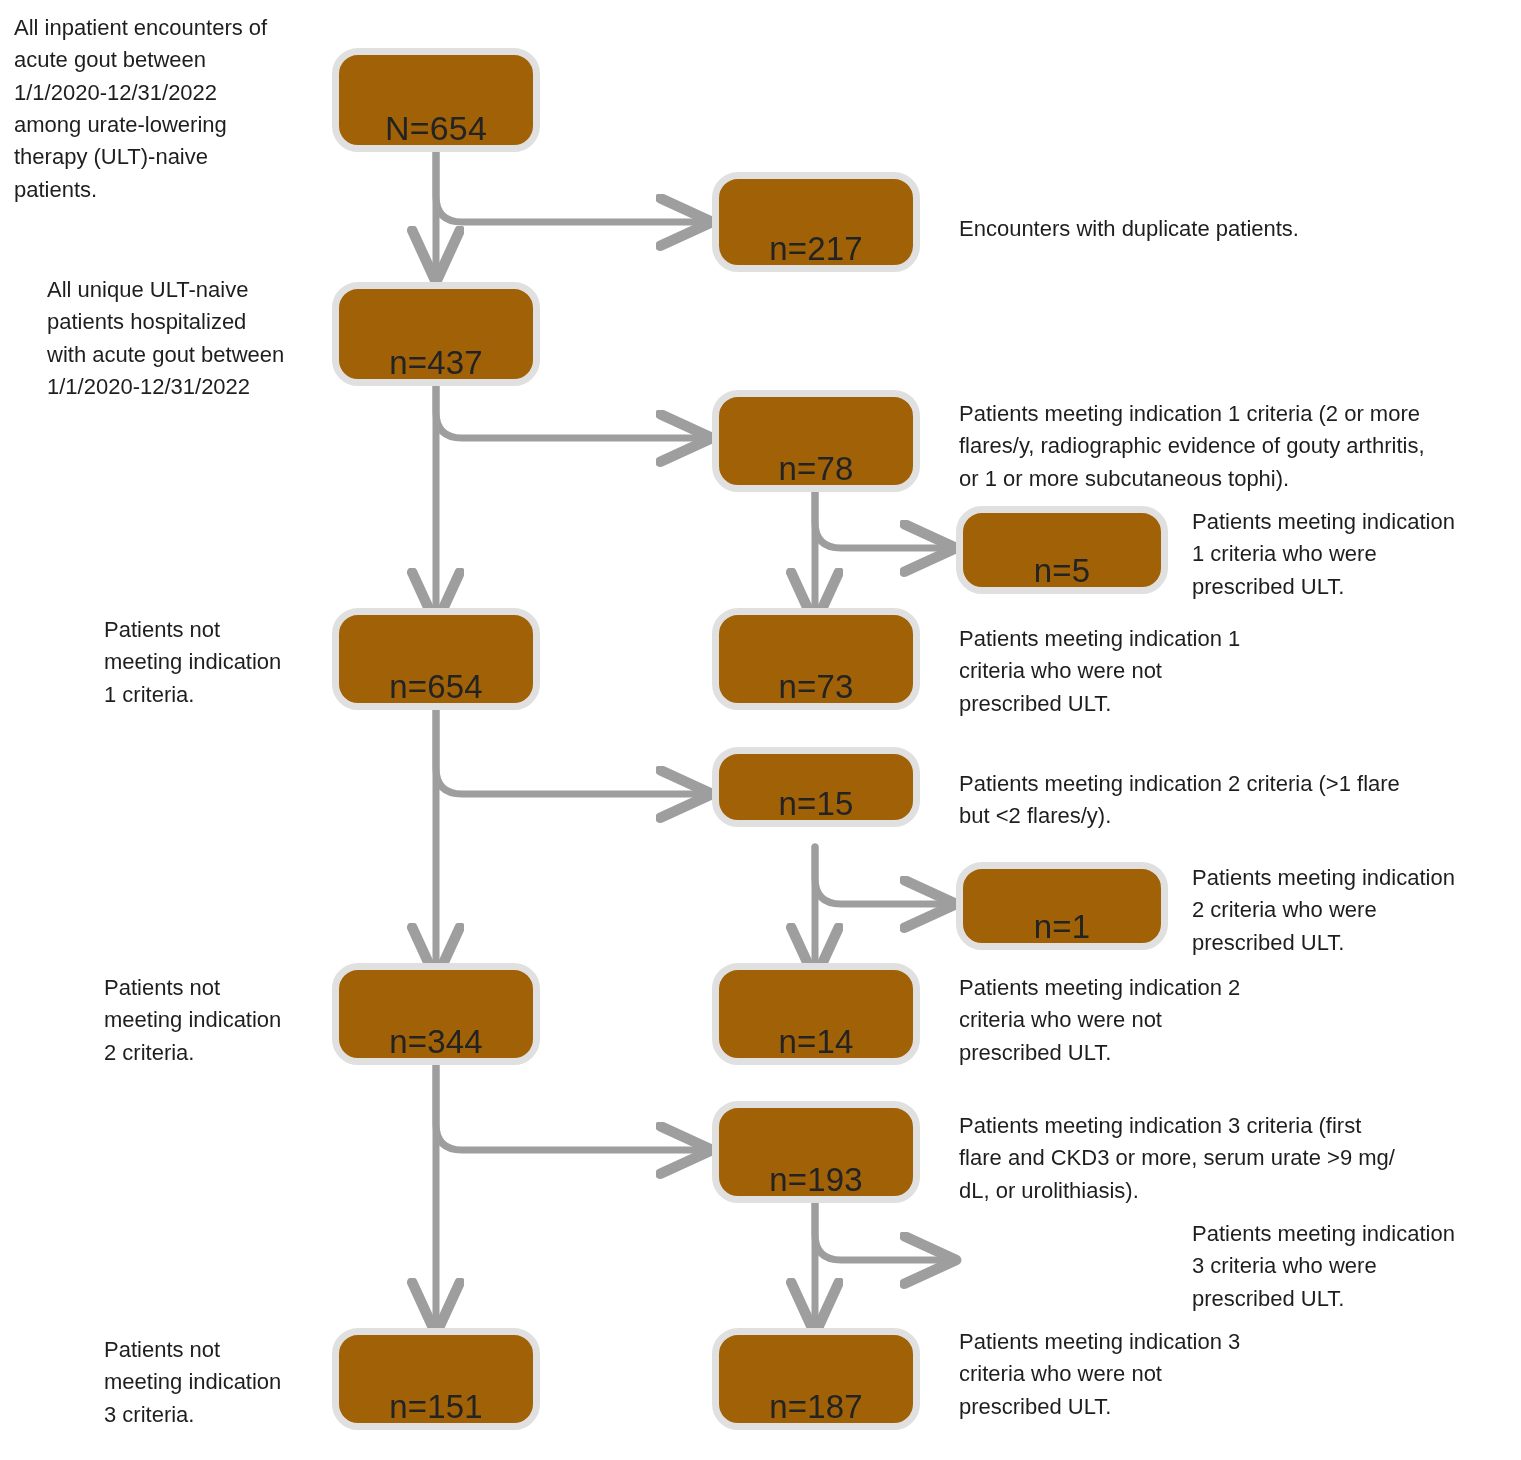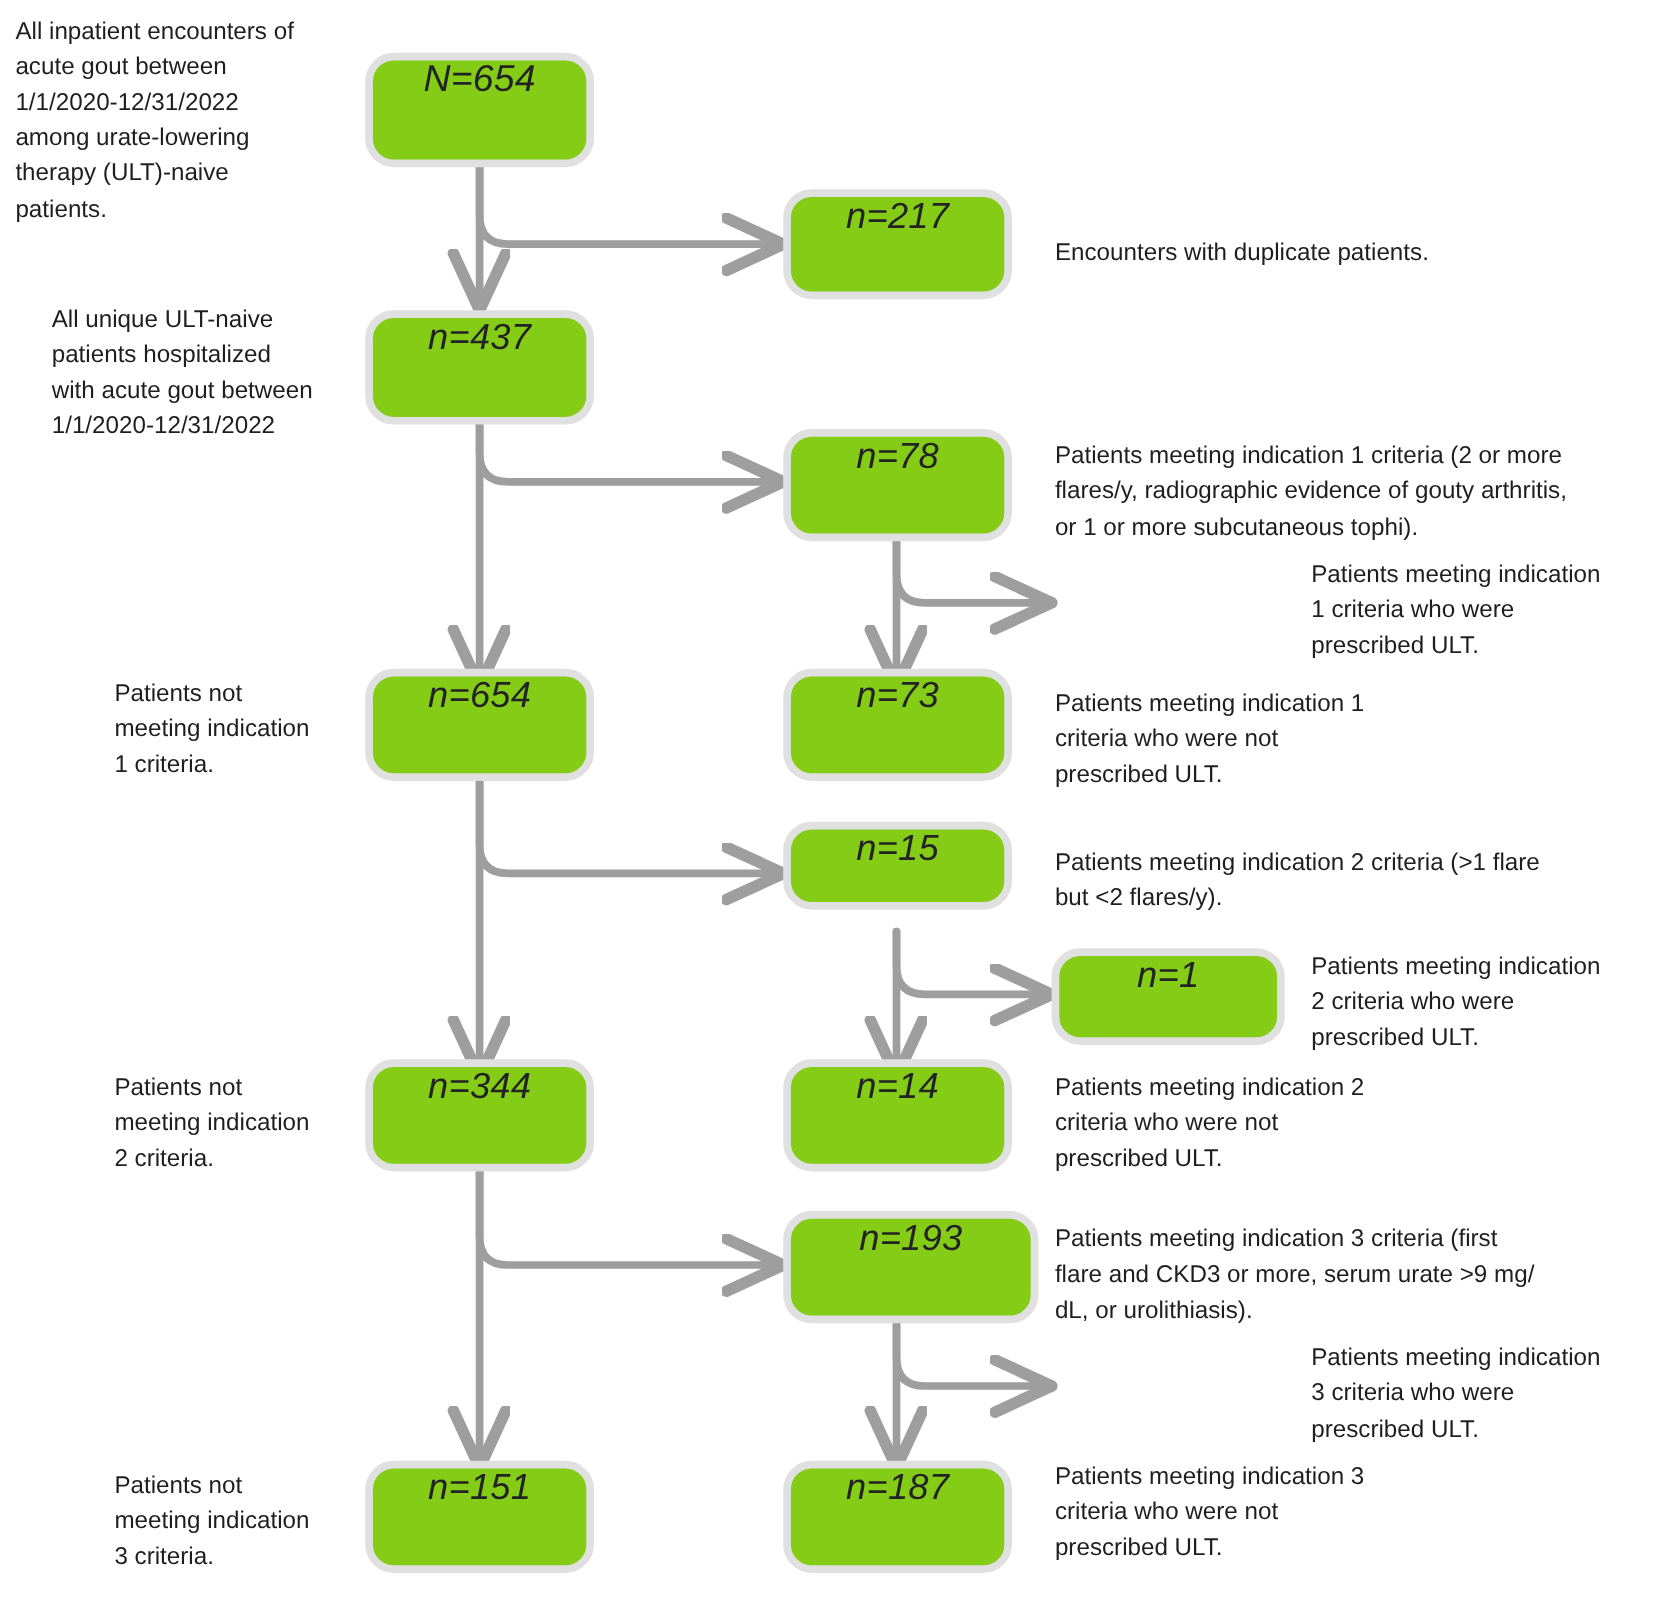--- a/index.html
+++ b/index.html
@@ -22,30 +22,29 @@
     position: absolute;
     left: 0;
     top: 0;
     width: 1521px;
     height: 1460px;
     pointer-events: none;
   }
   .node {
     position: absolute;
     box-sizing: border-box;
-    background: #84cc16;
+    background: #a16207;
     border: 7px solid #e0e0e0;
     border-radius: 26px;
     display: flex;
-    align-items: flex-start;
+    align-items: flex-end;
     justify-content: center;
     color: #232323;
     font-weight: 400;
     letter-spacing: 0.2px;
-    font-style: italic;
   }
   .node .nlabel {
     font-size: 33px;
     line-height: 1;
     white-space: nowrap;
   }
   .node.root .nlabel { font-size: 34px; }
   .note {
     position: absolute;
     font-size: 22px;
@@ -122,20 +121,23 @@
 with acute gout between
 1/1/2020-12/31/2022</div>
 
   <div class="node" style="left:712px; top:390px; width:208px; height:102px;">
     <span class="nlabel">n=78</span>
   </div>
   <div class="note right" style="left:959px; top:398px; width:510px;">Patients meeting indication 1 criteria (2 or more
 flares/y, radiographic evidence of gouty arthritis,
 or 1 or more subcutaneous tophi).</div>
 
+  <div class="node" style="left:956px; top:506px; width:212px; height:88px;">
+    <span class="nlabel">n=5</span>
+  </div>
   <div class="note right" style="left:1192px; top:506px; width:300px;">Patients meeting indication
 1 criteria who were
 prescribed ULT.</div>
 
   <div class="node" style="left:332px; top:608px; width:208px; height:102px;">
     <span class="nlabel">n=654</span>
   </div>
   <div class="note left" style="left:104px; top:614px; width:230px;">Patients not
 meeting indication
 1 criteria.</div>
@@ -167,21 +169,21 @@
 meeting indication
 2 criteria.</div>
 
   <div class="node" style="left:712px; top:963px; width:208px; height:102px;">
     <span class="nlabel">n=14</span>
   </div>
   <div class="note right" style="left:959px; top:972px; width:330px;">Patients meeting indication 2
 criteria who were not
 prescribed ULT.</div>
 
-  <div class="node" style="left:712px; top:1101px; width:232px; height:102px;">
+  <div class="node" style="left:712px; top:1101px; width:208px; height:102px;">
     <span class="nlabel">n=193</span>
   </div>
   <div class="note right" style="left:959px; top:1110px; width:500px;">Patients meeting indication 3 criteria (first
 flare and CKD3 or more, serum urate &gt;9 mg/
 dL, or urolithiasis).</div>
 
   <div class="note right" style="left:1192px; top:1218px; width:300px;">Patients meeting indication
 3 criteria who were
 prescribed ULT.</div>
 

